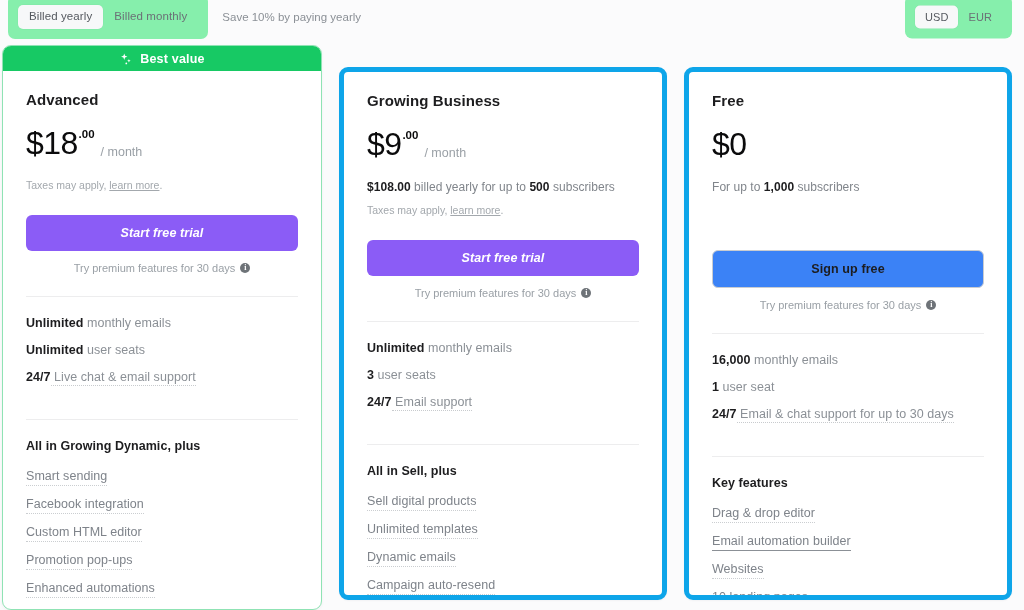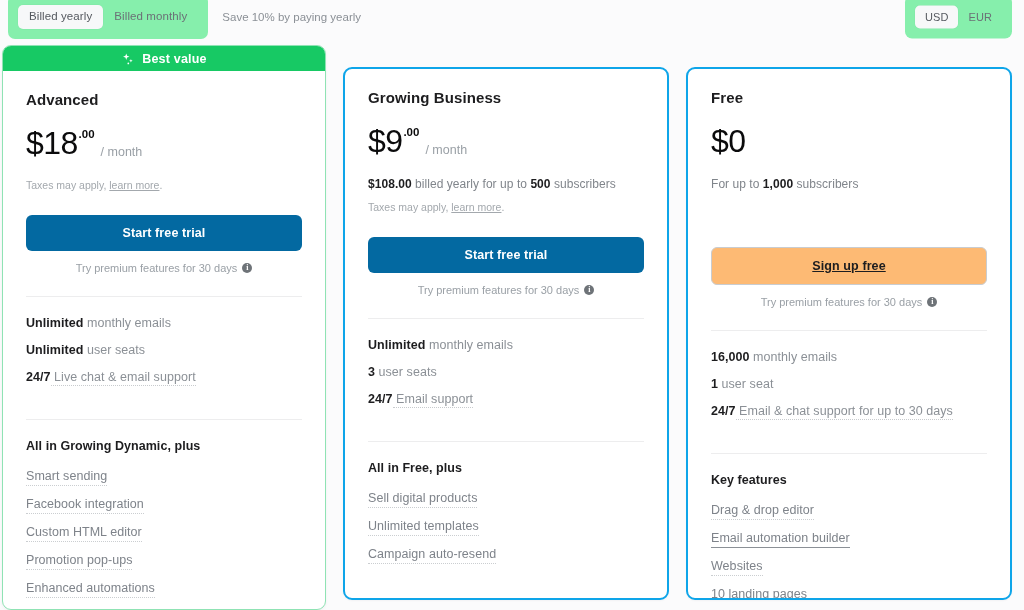--- a/index.html
+++ b/index.html
@@ -91,21 +91,21 @@
     margin-left: 2px;
     margin-top: 4px;
     border: 1px solid #8fe3b4;
     border-radius: 9px;
     box-shadow: 0 1px 3px rgba(16,24,40,.05);
   }
 
   .card.plain {
     margin-top: 26px;
     margin-bottom: 10px;
-    border: 2px solid #0ea5e9;
+    border: 5px solid #0ea5e9;
     box-shadow: 0 1px 2px rgba(16,24,40,.04);
   }
   .card.plain.last { margin-right: 0; }
 
   .ribbon {
     background: #17c964;
     color: #fff;
     font-size: 12.5px;
     font-weight: bold;
     letter-spacing: .2px;
@@ -184,26 +184,25 @@
     text-align: center;
     font-size: 12.5px;
     font-weight: bold;
     letter-spacing: .1px;
     border-radius: 6px;
     padding: 11px 0;
     cursor: pointer;
     border: none;
     font-family: inherit;
   }
-  .cta.solid { background: #0369a1; color: #fff; }
+  .cta.solid { background: #8b5cf6; color: #fff; font-style: italic; }
   .cta.outline {
-    background: #fdba74;
+    background: #3b82f6;
     color: #1d1d1f;
     border: 1px solid #c9ccd0;
-    text-decoration: underline;
   }
 
   .cta-wrap { margin-top: 24px; }
   .cta-wrap.free { margin-top: 46px; }
 
   .trial-note {
     font-size: 11px;
     color: #9aa0a6;
     text-align: center;
     margin-top: 11px;
@@ -386,24 +385,25 @@
         <div class="limit-item">
           <b>3</b><span> user seats</span>
         </div>
         <div class="limit-item dotted">
           <b>24/7</b><span class="dt"> Email support</span>
         </div>
       </div>
 
       <div class="divider"></div>
 
-      <div class="group-title" style="margin-top:19px">All in Free, plus</div>
+      <div class="group-title" style="margin-top:19px">All in Sell, plus</div>
 
       <div class="feat"><span>Sell digital products</span></div>
       <div class="feat"><span>Unlimited templates</span></div>
+      <div class="feat"><span>Dynamic emails</span></div>
       <div class="feat"><span>Campaign auto-resend</span></div>
 
     </div>
   </div>
 
   <div class="card plain last">
     <div class="card-body">
       <div class="plan-name">Free</div>
 
       <div class="price-row">

